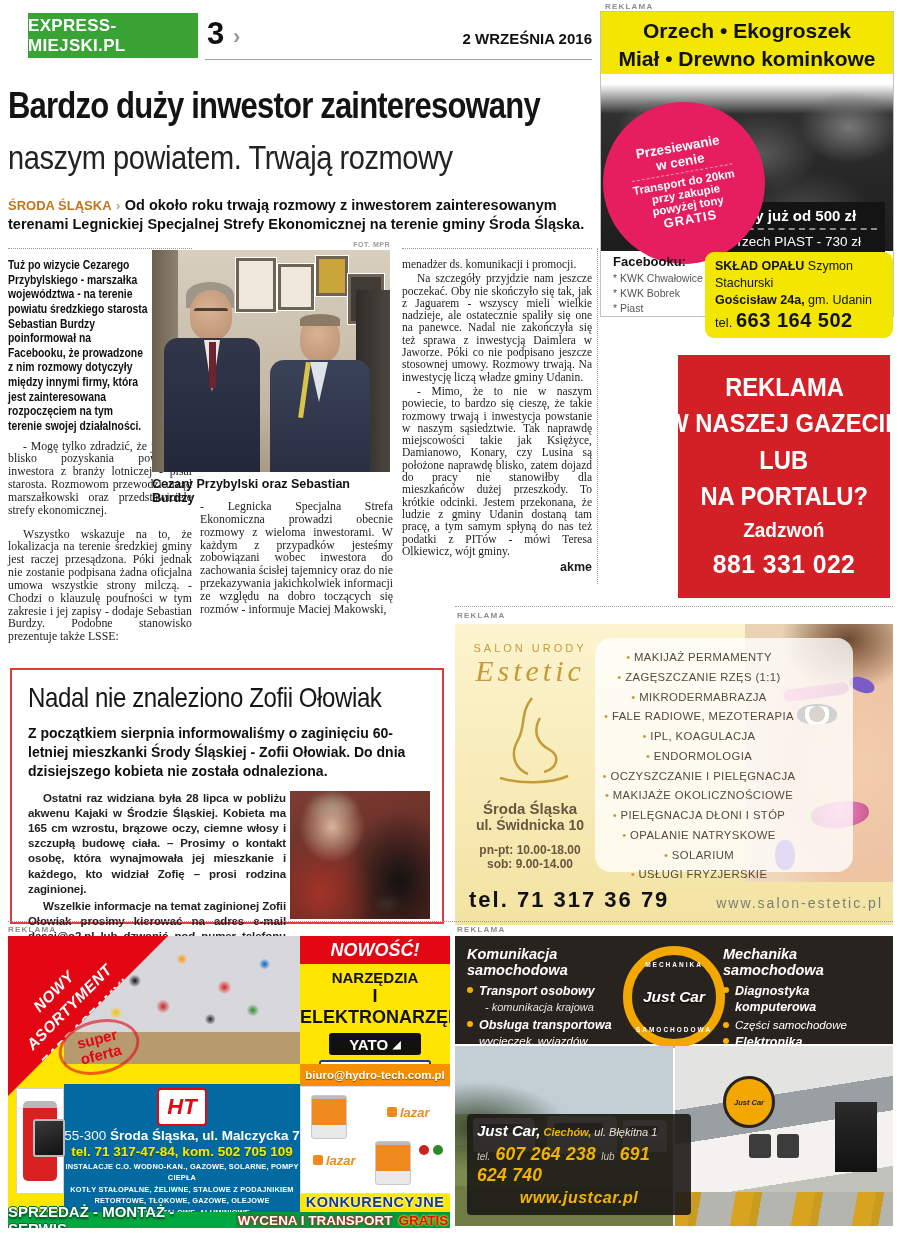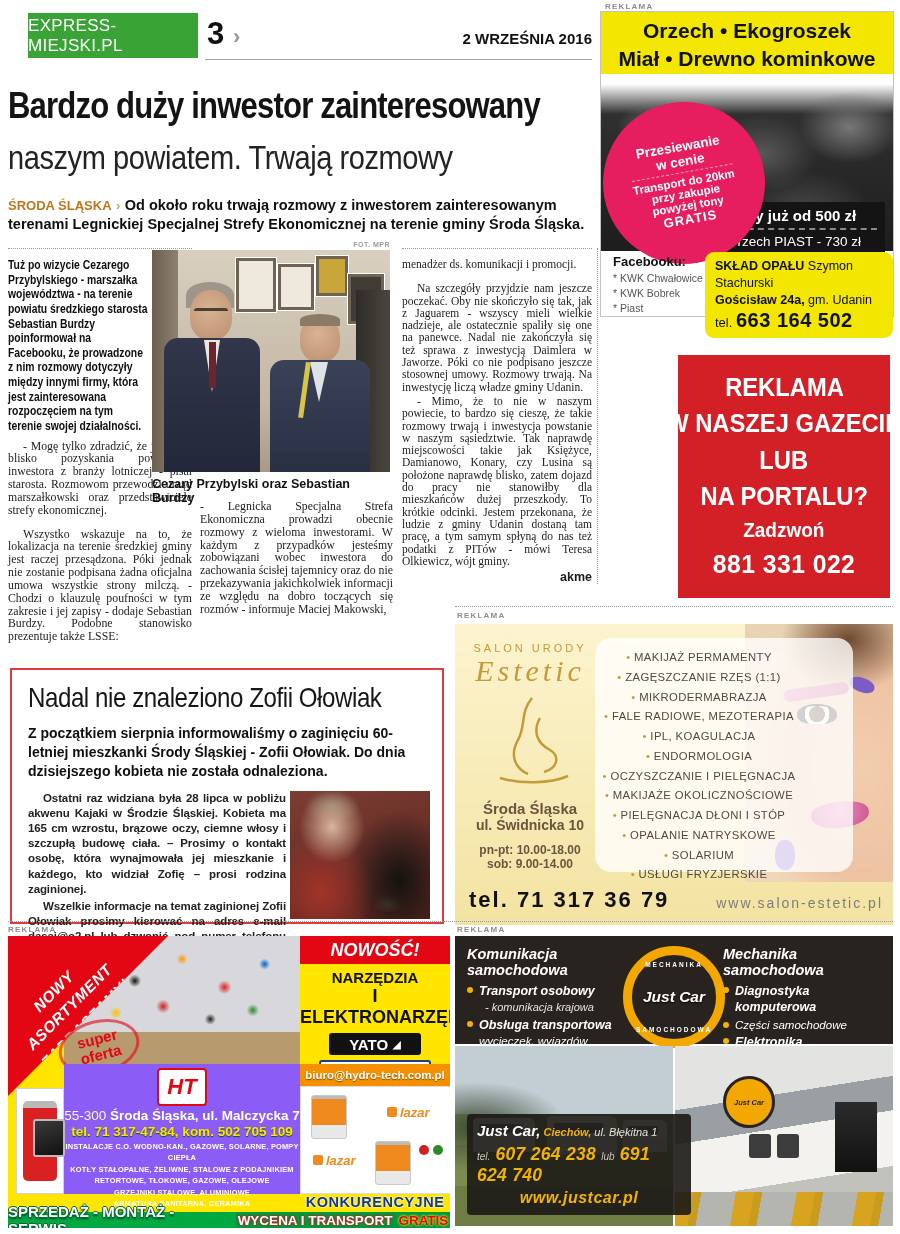--- a/index.html
+++ b/index.html
@@ -3,21 +3,21 @@
 <meta charset="utf-8">
 <style>
   html,body{margin:0;padding:0;background:#e9e9e9;}
   #page{position:relative;width:900px;height:1234px;background:#fff;overflow:hidden;
         font-family:"Liberation Sans",sans-serif;color:#1b1b1b;}
   .abs{position:absolute;}
   .rek{font-size:8px;color:#8d8d8d;letter-spacing:1.2px;font-weight:bold;}
   .dh{border-top:1px dotted #9a9a9a;height:0;}
   .dv{border-left:1px dotted #9a9a9a;width:0;}
   
-  .logo{background:#3aa336;color:#fff;font-weight:normal;font-size:17px;letter-spacing:.3px;
+  .logo{background:#3aa336;color:#fff;font-weight:bold;font-size:17px;letter-spacing:.3px;
         display:flex;align-items:center;justify-content:center;}
   .pgnum{font-size:31px;font-weight:bold;color:#111;}
   .chev{font-size:22px;color:#9a9a9a;font-weight:bold;}
   .date{font-size:15px;font-weight:bold;color:#111;}
   .hline{background:#a3a3a3;height:1px;}
   
   .h1,.h2{white-space:nowrap;transform-origin:0 50%;}
   .h1{font-size:37px;font-weight:bold;letter-spacing:-1px;color:#141414;transform:scaleX(.84);}
   .h2{font-size:33px;font-weight:400;letter-spacing:-.5px;color:#232323;transform:scaleX(.88);}
   .kicker{color:#c0761c;font-weight:bold;font-size:13px;}
@@ -122,21 +122,21 @@
   .pup{background:#fff;border:2px solid #1a3e8c;border-radius:3px;display:flex;align-items:center;justify-content:center;gap:3px;
        font-weight:bold;font-size:12.5px;}
   .pupdot{width:12px;height:12px;border-radius:50%;background:conic-gradient(#1a3e8c 0 70%,#7fb1ff 70% 100%);}
   .mailband{background:#f59100;color:#fff;font-weight:bold;font-size:11.5px;display:flex;align-items:center;justify-content:center;text-shadow:0 1px 1px #7a4a00;}
   .lazpanel{background:#fff;border:1px solid #ddd;}
   .boiler{background:linear-gradient(180deg,#bbb 0 8%,#f08a1e 8% 70%,#e8e8e8 70%);border-radius:3px;border:1px solid #c9c9c9;}
   .lazar{color:#f08a1e;font-weight:bold;font-style:italic;font-size:13px;}
   .lazar::before{content:"";display:inline-block;width:10px;height:10px;background:#f08a1e;margin-right:3px;border-radius:2px;}
   .konk{color:#123a8c;font-weight:bold;font-size:14.5px;letter-spacing:.5px;text-align:center;
         text-shadow:0 0 2px #fff,0 0 2px #fff;}
-  .green{background:#8b5cf6;}
+  .green{background:#0369a1;margin-top:20px;}
   .htlogo{background:#fff;border-radius:4px;color:#e30613;font-weight:bold;font-style:italic;font-size:22px;
           display:flex;align-items:center;justify-content:center;border:2px solid #e30613;}
   .htco{color:#fff;font-weight:bold;font-style:italic;font-size:17px;letter-spacing:.3px;}
   .htown{color:#fff;font-weight:bold;font-style:italic;font-size:9.5px;line-height:1.2;}
   .htaddr{font-size:13.5px;color:#fff;}
   .htaddr .zip{font-weight:400;opacity:.95;}
   .htaddr b{font-weight:bold;}
   .httel{color:#ffe500;font-weight:bold;font-size:13.5px;text-shadow:0 1px 1px #00551f;}
   .htsvc{color:#fff;font-weight:bold;font-size:7.4px;line-height:1.55;text-align:center;letter-spacing:.2px;}
   .stovecard{background:#fff;border:1px solid #d2d2d2;display:flex;align-items:center;justify-content:center;}
@@ -270,21 +270,21 @@
     <div class="abs" style="left:150px;top:112px;width:5px;height:56px;background:#d9c44a;transform:rotate(8deg);"></div>
   </div>
   <div class="abs caption" style="left:152px;top:477px;width:238px;">Cezary Przybylski oraz Sebastian Burdzy</div>
 
   <div class="abs" style="left:200px;top:500px;width:193px;">
     <div class="serif">- Legnicka Specjalna Strefa Ekonomiczna prowadzi obecnie rozmowy z wieloma inwestorami. W każdym z przypadków jesteśmy zobowiązani wobec inwestora do zachowania ścisłej tajemnicy oraz do nie przekazywania jakichkolwiek informacji ze względu na dobro toczących się rozmów - informuje Maciej Makowski,</div>
   </div>
 
   <div class="abs c3" style="left:402px;top:248px;width:190px;padding-top:9px;border-top:1px dotted #9a9a9a;">
     <div class="serif">menadżer ds. komunikacji i promocji.</div>
-    <div class="serif ind" style="margin-top:12px;">Na szczegóły przyjdzie nam jeszcze poczekać. Oby nie skończyło się tak, jak z Jaguarem - wszyscy mieli wielkie nadzieje, ale ostatecznie spaliły się one na panewce. Nadal nie zakończyła się też sprawa z inwestycją Daimlera w Jaworze. Póki co nie podpisano jeszcze stosownej umowy. Rozmowy trwają. Na inwestycję liczą władze gminy Udanin.</div>
+    <div class="serif ind" style="margin-top:2px;">Na szczegóły przyjdzie nam jeszcze poczekać. Oby nie skończyło się tak, jak z Jaguarem - wszyscy mieli wielkie nadzieje, ale ostatecznie spaliły się one na panewce. Nadal nie zakończyła się też sprawa z inwestycją Daimlera w Jaworze. Póki co nie podpisano jeszcze stosownej umowy. Rozmowy trwają. Na inwestycję liczą władze gminy Udanin.</div>
     <div class="serif ind" style="margin-top:2px;">- Mimo, że to nie w naszym powiecie, to bardzo się cieszę, że takie rozmowy trwają i inwestycja powstanie w naszym sąsiedztwie. Tak naprawdę miejscowości takie jak Księżyce, Damianowo, Konary, czy Lusina są położone naprawdę blisko, zatem dojazd do pracy nie stanowiłby dla mieszkańców dużej przeszkody. To krótkie odcinki. Jestem przekonana, że ludzie z gminy Udanin dostaną tam pracę, a tym samym spłyną do nas też podatki z PITów - mówi Teresa Olkiewicz, wójt gminy.</div>
     <div class="byline">akme</div>
   </div>
 
   <div class="abs dv" style="left:597px;top:248px;height:336px;"></div>
 
   <div class="abs promo" style="left:678px;top:355px;width:212px;height:223px;">
     <div class="big">REKLAMA</div>
     <div class="big">W NASZEJ GAZECIE</div>
     <div class="big">LUB</div>

